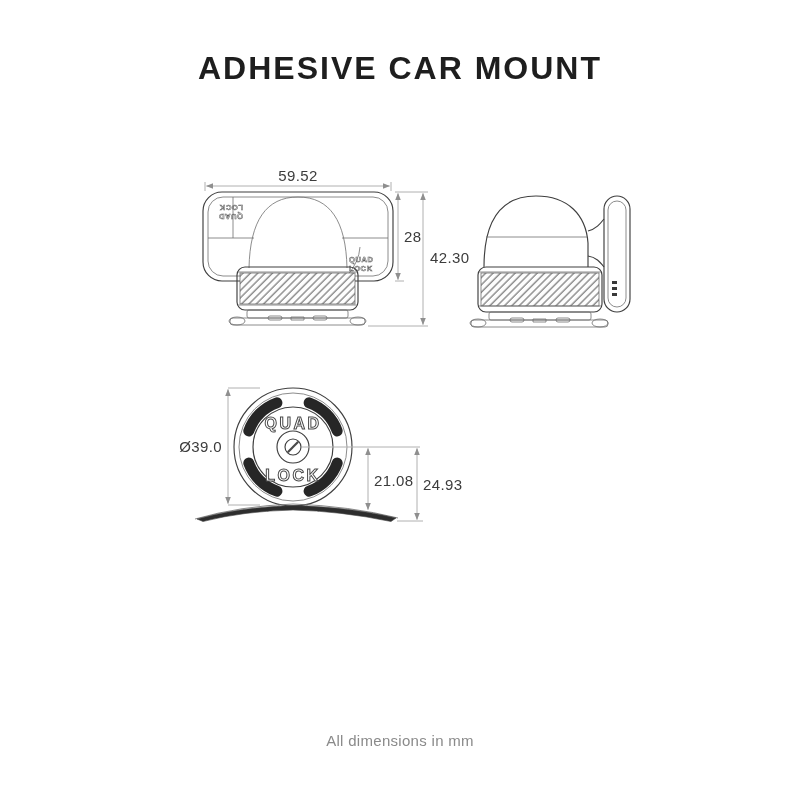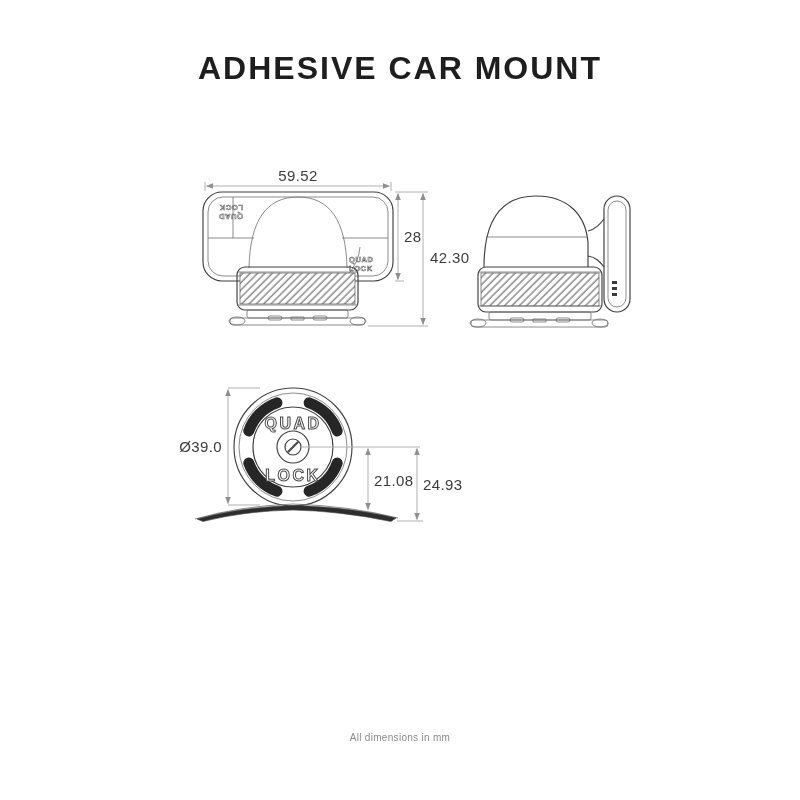--- a/index.html
+++ b/index.html
@@ -6,21 +6,21 @@
   body{
     width:800px;height:800px;background:#ffffff;position:relative;overflow:hidden;
     font-family:"Liberation Sans","DejaVu Sans",sans-serif;
   }
   .page-title{
     position:absolute;top:50px;left:0;width:800px;text-align:center;
     font-size:32px;font-weight:700;letter-spacing:2px;color:var(--ink,#1e1e1e);
   }
   .footer-note{
     position:absolute;top:732px;left:0;width:800px;text-align:center;
-    font-size:10px;color:var(--muted,#8a8a8a);letter-spacing:.3px;
+    font-size:15px;color:var(--muted,#8a8a8a);letter-spacing:.3px;
   }
   svg{position:absolute;top:0;left:0;}
   .outline{fill:none;stroke:var(--line,#3f3f3f);stroke-width:1.15;}
   .outline-thin{fill:none;stroke:#6f6f6f;stroke-width:.8;}
   .dimline{stroke:var(--dim,#b0b0b0);stroke-width:1;fill:none;}
   .dimtext{fill:var(--dimtext,#3c3c3c);font-size:15px;letter-spacing:.4px;}
   .brand-small{font-size:7.5px;font-weight:700;letter-spacing:.6px;fill:none;stroke:#5a5a5a;stroke-width:.55;}
   .brand-big{font-size:16px;font-weight:700;letter-spacing:2.5px;fill:#ffffff;stroke:#4a4a4a;stroke-width:1;text-anchor:middle;}
   .darkfill{fill:#2d2d2d;stroke:#444;stroke-width:.6;}
 </style>

